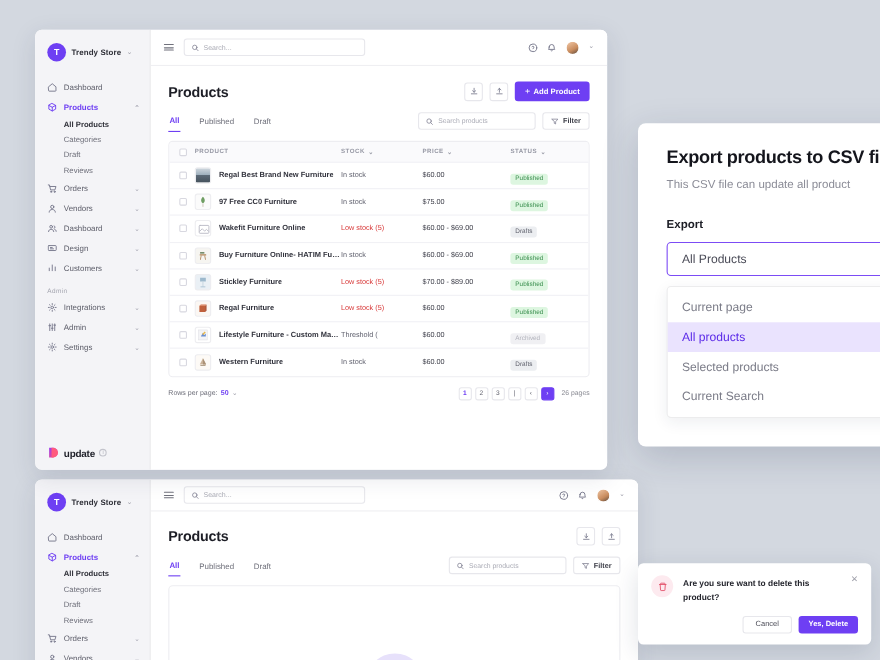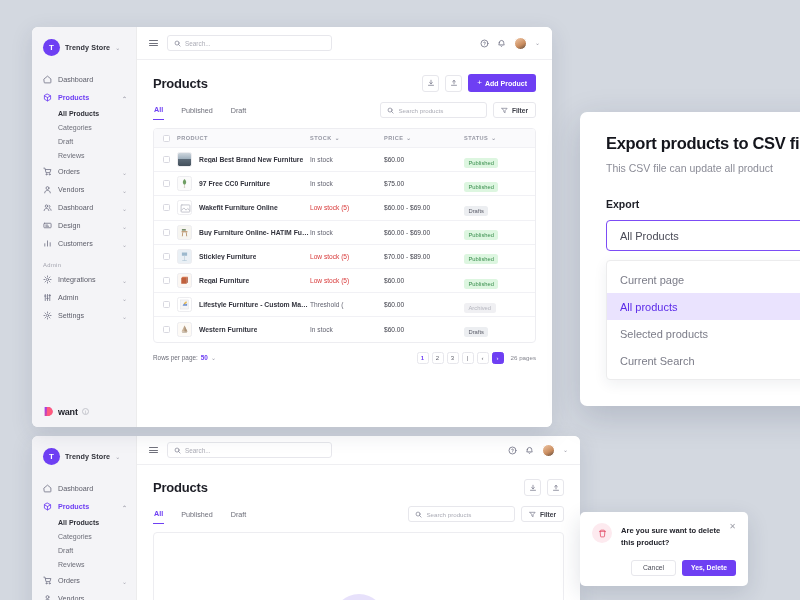--- a/index.html
+++ b/index.html
@@ -189,21 +189,21 @@
   .dropdown {
     margin-top: 9px; border: 1px solid #ececed; border-radius: 4px;
     background: #fff; box-shadow: 0 4px 14px rgba(30,40,70,.07);
     padding: 5px 0;
   }
   .dd-item { height: 27px; display: flex; align-items: center; padding: 0 13px; font-size: 11px; color: #7b7c88; }
   .dd-item.sel { background: #eae3fe; color: #5b2ae8; }
 
   
   .toast {
-    position: absolute; left: 580px; top: 512px; width: 168px;
+    position: absolute; left: 580px; top: 512px; width: 212px;
     background: #fff; border-radius: 5px;
     box-shadow: 0 7px 22px rgba(30,40,70,.14);
     padding: 11px 12px 10px 12px;
   }
   .toast-top { display: flex; gap: 9px; }
   .trash-circle {
     width: 20px; height: 20px; border-radius: 50%; background: #fdeaef;
     display: flex; align-items: center; justify-content: center; flex: 0 0 20px;
   }
   .toast-msg { font-size: 7.6px; font-weight: 700; color: #23242c; line-height: 1.55; padding-top: 2px; }
@@ -483,21 +483,21 @@
         <svg class="brand-mark" viewBox="0 0 20 20">
           <defs>
               <linearGradient id="dk" x1="0" y1="0" x2="1" y2="1">
             <stop offset="0" stop-color="#9a3df0"></stop>
                 <stop offset="1" stop-color="#ff4d73"></stop>
           </linearGradient>
             </defs>
           <path d="M3 2h6.5a8 8 0 0 1 0 16H3z" fill="url(#dk)"></path>
           <path d="M7 2h2.5a8 8 0 0 1 0 16H7z" fill="#ff5a7d"></path>
         </svg>
-        <span class="brand-name">want</span>
+        <span class="brand-name">update</span>
         <span class="brand-info">i</span>
       </div>
     </div>
 
     <div class="main">
       <div class="topbar">
         <div class="hamburger">
             <span></span>
             <span></span>
             <span></span>

